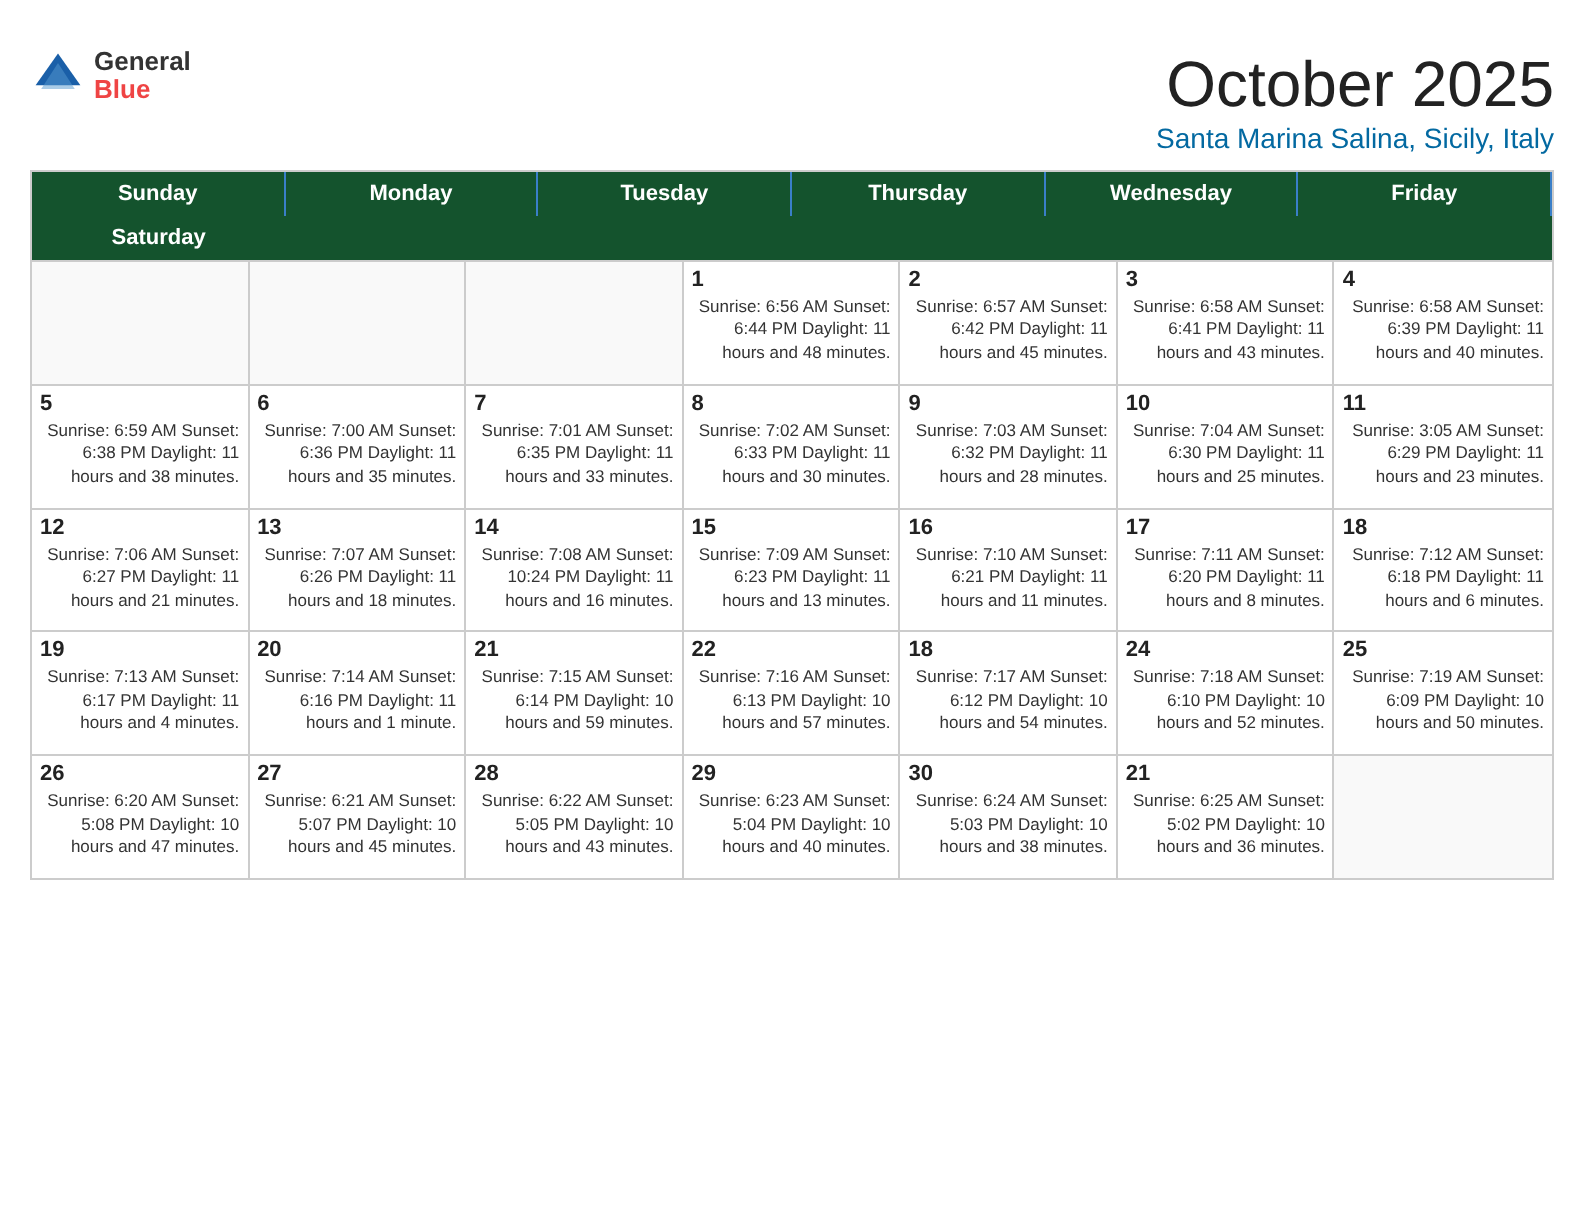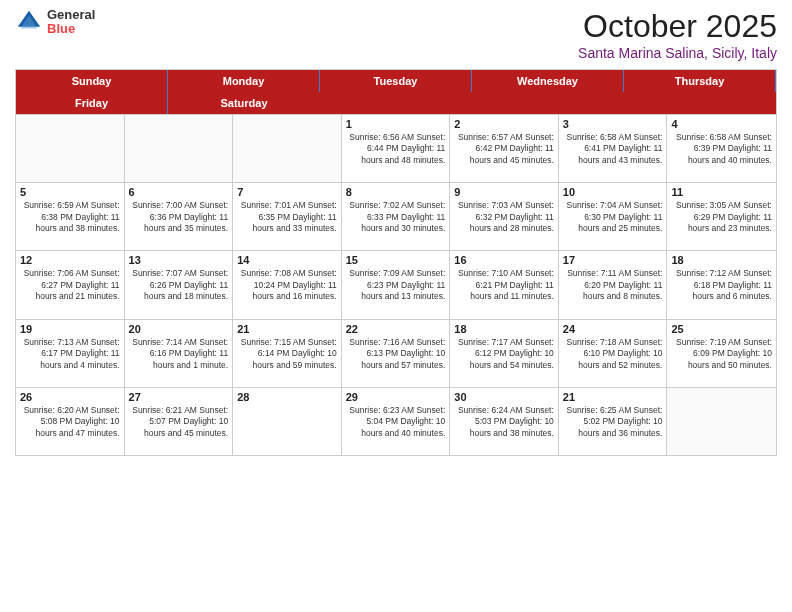--- a/index.html
+++ b/index.html
@@ -6,21 +6,21 @@
     body {
       font-family: Arial, sans-serif;
       background: #fff;
       width: 792px;
       height: 612px;
       overflow: hidden;
     }
     .page {
       width: 792px;
       height: 464px;
-      padding: 8px 15px;
+      padding: 24px 15px;
       display: flex;
       flex-direction: column;
     }
     .header {
       display: flex;
       justify-content: space-between;
       align-items: flex-start;
       margin-bottom: 8px;
     }
     .logo {
@@ -44,33 +44,33 @@
     .title-block {
       text-align: right;
     }
     .month-title {
       font-size: 32px;
       font-weight: normal;
       color: #222;
     }
     .location {
       font-size: 14px;
-      color: #701a75;
+      color: #0369a1;
       text-align: right;
     }
     .calendar {
       flex: 1;
       display: flex;
       flex-direction: column;
       border: 1px solid #ccc;
     }
     .cal-header-row {
       display: grid;
-      grid-template-columns: repeat(5, 1fr);
-      background: #b91c1c;
+      grid-template-columns: repeat(6, 1fr);
+      background: #14532d;
     }
     .cal-header-cell {
       color: #fff;
       font-size: 11px;
       font-weight: bold;
       padding: 5px 4px;
       text-align: center;
       border-right: 1px solid #3a7fc8;
     }
     .cal-header-cell:last-child { border-right: none; }
@@ -128,22 +128,22 @@
       <div class="month-title">October 2025</div>
       <div class="location">Santa Marina Salina, Sicily, Italy</div>
     </div>
   </div>
 
   <div class="calendar">
     <div class="cal-header-row">
     <div class="cal-header-cell">Sunday</div>
         <div class="cal-header-cell">Monday</div>
         <div class="cal-header-cell">Tuesday</div>
+        <div class="cal-header-cell">Thursday</div>
         <div class="cal-header-cell">Wednesday</div>
-        <div class="cal-header-cell">Thursday</div>
         <div class="cal-header-cell">Friday</div>
         <div class="cal-header-cell">Saturday</div>
       </div>
     <div class="cal-body">
     <div class="cal-row">
           <div class="cal-cell empty"></div>
           <div class="cal-cell empty"></div>
           <div class="cal-cell empty"></div>
           <div class="cal-cell">
             <div class="day-num">1</div>
@@ -310,20 +310,23 @@
 Daylight: 10 hours and 47 minutes.</div>
           </div>
           <div class="cal-cell">
             <div class="day-num">27</div>
             <div class="cell-text">Sunrise: 6:21 AM
 Sunset: 5:07 PM
 Daylight: 10 hours and 45 minutes.</div>
           </div>
           <div class="cal-cell">
             <div class="day-num">28</div>
+            <div class="cell-text">Sunrise: 6:22 AM
+Sunset: 5:05 PM
+Daylight: 10 hours and 43 minutes.</div>
           </div>
           <div class="cal-cell">
             <div class="day-num">29</div>
             <div class="cell-text">Sunrise: 6:23 AM
 Sunset: 5:04 PM
 Daylight: 10 hours and 40 minutes.</div>
           </div>
           <div class="cal-cell">
             <div class="day-num">30</div>
             <div class="cell-text">Sunrise: 6:24 AM

